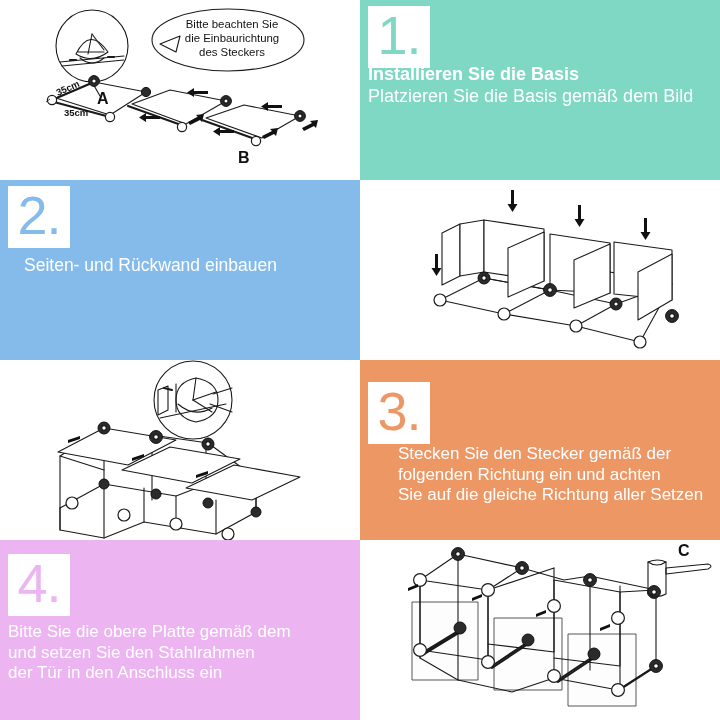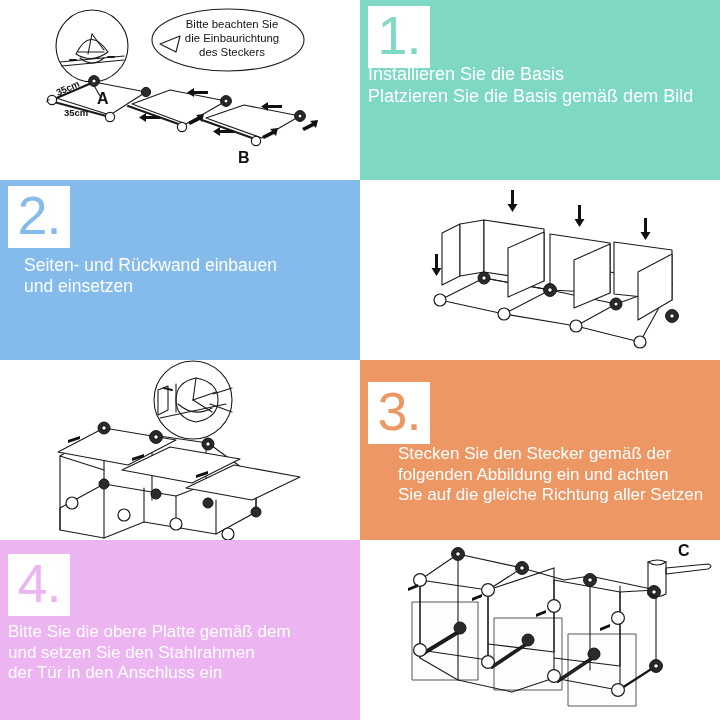--- a/index.html
+++ b/index.html
@@ -38,21 +38,21 @@
   }
   .ptext {
     position: absolute;
     left: 8px;
     right: 6px;
     color: #ffffff;
     font-size: 17.5px;
     line-height: 1.22;
     font-weight: 400;
   }
-  .ptext .hl { font-weight: 400; display: block; }
+  .ptext .hl { font-weight: 700; display: block; }
   .ptext .ln { display: block; white-space: nowrap; }
 
   
   #p1 .ptext { top: 64px; font-size: 18px; }
   #p2 .ptext { top: 75px; margin-left: 16px; }
   #p3 .ptext { top: 84px; font-size: 17px; left: 10px; margin-left: 28px; }
   #p3 .badge { top: 22px; }
   #p4 .ptext { top: 82px; font-size: 17px; }
   #p4 .badge { top: 14px; }
 
@@ -154,21 +154,20 @@
       <span class="ln">Platzieren Sie die Basis gemäß dem Bild</span>
     </div>
   </div>
 
   <div class="panel" id="p2" style="background:#85BBEB;">
     <div class="badge">
       <span style="color:#85BBEB;">2.</span>
     </div>
     <div class="ptext">
       <span class="ln">Seiten- und Rückwand einbauen</span>
-      <span class="ln">und einsetzen</span>
     </div>
   </div>
 
   <div class="panel illus">
     <svg class="art" viewBox="0 0 360 180">
 
       <g>
         <path class="st" d="M80 120 L144 134 L216 146 L280 162"></path>
         <path class="st" d="M80 120 L124 98 L190 110 L250 92"></path>
         <path class="st" d="M144 134 L190 110"></path>
@@ -276,21 +275,21 @@
       </g>
     </svg>
   </div>
 
   <div class="panel" id="p3" style="background:#ED9765;">
     <div class="badge">
       <span style="color:#ED9765;">3.</span>
     </div>
     <div class="ptext">
       <span class="ln">Stecken Sie den Stecker gemäß der</span>
-      <span class="ln">folgenden Abbildung ein und achten</span>
+      <span class="ln">folgenden Richtung ein und achten</span>
       <span class="ln">Sie auf die gleiche Richtung aller Setzen</span>
     </div>
   </div>
 
   <div class="panel" id="p4" style="background:#EDB4F2;">
     <div class="badge">
       <span style="color:#EDB4F2;">4.</span>
     </div>
     <div class="ptext">
       <span class="ln">Bitte Sie die obere Platte gemäß dem</span>

